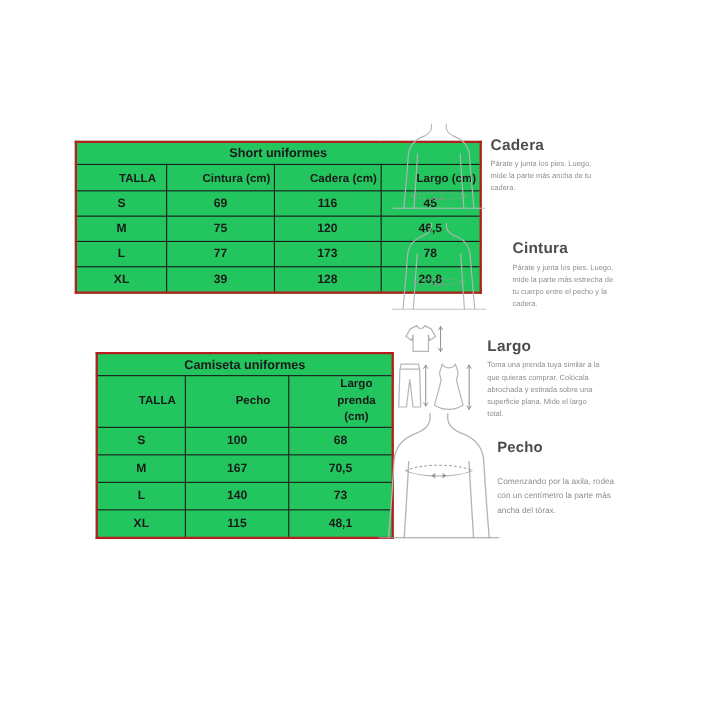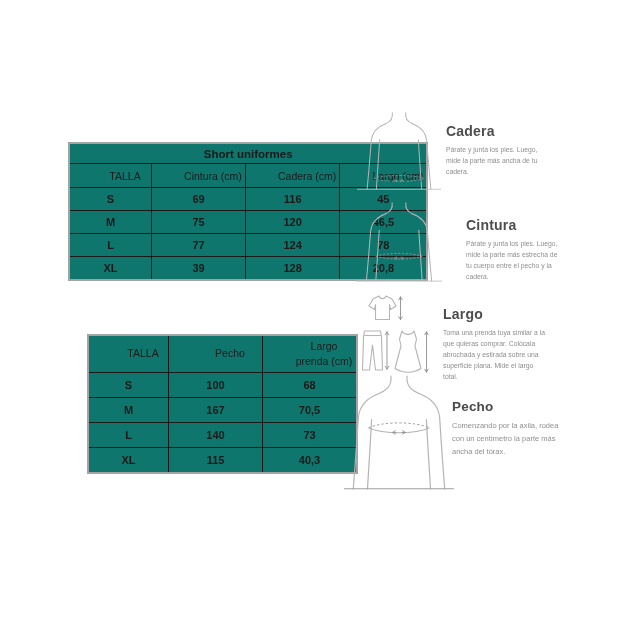--- a/index.html
+++ b/index.html
@@ -3,25 +3,25 @@
 <meta charset="utf-8">
 <style>
   html,body{margin:0;padding:0;background:#fff;}
   #canvas{position:relative;width:640px;height:640px;background:#ffffff;overflow:hidden;
           font-family:"Liberation Sans",sans-serif;}
 
   
   .tbl-wrap{position:absolute;}
   #tbl0{left:68px;top:128px;}
   #tbl1{left:87px;top:320px;}
-  table{border-collapse:collapse;border:2px solid #a3a3a3;background:#0f766e;margin-top:14px;}
+  table{border-collapse:collapse;border:2px solid #b91c1c;background:#22c55e;}
   td{border:1px solid #1a1a1a;text-align:center;vertical-align:middle;
      color:#1a1a1a;padding:0 3px;}
   tr.title-row td{font-weight:bold;font-size:11.5px;height:19px;}
-  tr.hdr td{font-weight:normal;font-size:10.5px;padding-left:32px;}
+  tr.hdr td{font-weight:bold;font-size:10.5px;padding-left:32px;}
   tr.row td{font-weight:bold;font-size:11px;}
   .t0 tr.hdr td{height:23px;white-space:nowrap;}
   .t0 tr.row td{height:22px;}
   .t0 tr.hdr td:nth-child(1){width:46px;}
   .t0 tr.hdr td:nth-child(2){width:58px;}
   .t0 tr.hdr td:nth-child(3){width:55px;}
   .t0 tr.hdr td:nth-child(4){width:51px;}
   .t1 tr.hdr td{height:36px;white-space:pre-line;line-height:1.45;}
   .t1 tr.row td{height:24px;}
   .t1 tr.hdr td:nth-child(1){width:44px;}
@@ -35,21 +35,21 @@
   #fig-largo{left:360px;top:293px;width:74px;height:88px;}
   #fig-pecho{left:344px;top:375px;width:110px;height:124px;}
   .gtxt{position:absolute;}
   #txt-cadera{left:446px;top:123px;width:97px;}
   #txt-cintura{left:446px;top:217px;width:97px;margin-left:20px;}
   #txt-largo{left:443px;top:306px;width:103px;}
   #txt-pecho{left:452px;top:399px;width:113px;}
   .guide-title{font-weight:bold;font-size:14px;color:#4d4d4d;letter-spacing:.2px;}
   .guide-desc{margin-top:6px;font-size:6.8px;line-height:1.6;color:#8f8f8f;}
   #txt-pecho .guide-title{font-size:13.5px;font-weight:600;color:#4a4a4a;}
-  #txt-pecho .guide-desc{font-size:7.5px;line-height:1.75;margin-top:5px;}
+  #txt-pecho .guide-desc{font-size:7.5px;line-height:1.75;margin-top:17px;}
 
   svg .body{fill:none;stroke:#b5b5b5;stroke-width:1.2;stroke-linecap:round;}
   svg .ground{fill:none;stroke:#c0c0c0;stroke-width:1;}
   svg .meas{fill:none;stroke:#9a9a9a;stroke-width:.9;stroke-dasharray:2.4 2;}
   svg .meas-solid{fill:none;stroke:#a8a8a8;stroke-width:.9;}
   svg .arrow{fill:none;stroke:#8f8f8f;stroke-width:.9;stroke-linecap:round;}
   svg .garment{fill:none;stroke:#b5b5b5;stroke-width:1.1;stroke-linejoin:round;}
 </style>
 </head>
 <body>
@@ -76,36 +76,39 @@
           </tr>
           <tr class="row">
             <td>M</td>
             <td>75</td>
             <td>120</td>
             <td>46,5</td>
           </tr>
           <tr class="row">
             <td>L</td>
             <td>77</td>
-            <td>124</td>
+            <td>173</td>
             <td>78</td>
           </tr>
           <tr class="row">
             <td>XL</td>
             <td>39</td>
             <td>128</td>
             <td>20,8</td>
           </tr>
         </tbody>
       </table>
     </div>
 
   <div id="tbl1" class="tbl-wrap">
       <table class="t1">
         <tbody>
+          <tr class="title-row">
+            <td colspan="3">Camiseta uniformes</td>
+          </tr>
           <tr class="hdr">
             <td>TALLA</td>
             <td>Pecho</td>
             <td>Largo
 prenda (cm)</td>
           </tr>
           <tr class="row">
             <td>S</td>
             <td>100</td>
             <td>68</td>
@@ -116,21 +119,21 @@
             <td>70,5</td>
           </tr>
           <tr class="row">
             <td>L</td>
             <td>140</td>
             <td>73</td>
           </tr>
           <tr class="row">
             <td>XL</td>
             <td>115</td>
-            <td>40,3</td>
+            <td>48,1</td>
           </tr>
         </tbody>
       </table>
     </div>
 
   <svg id="fig-cadera" class="fig" viewBox="0 0 100 100">
     <path class="body" d="M42,1 C43,7 41,11 34,14"></path>
     <path class="body" d="M58,1 C57,7 59,11 66,14"></path>
     <path class="body" d="M34,14 C23,18 18,25 17,34 C16,47 14,72 12,92"></path>
     <path class="body" d="M66,14 C77,18 82,25 83,34 C84,47 86,72 88,92"></path>

